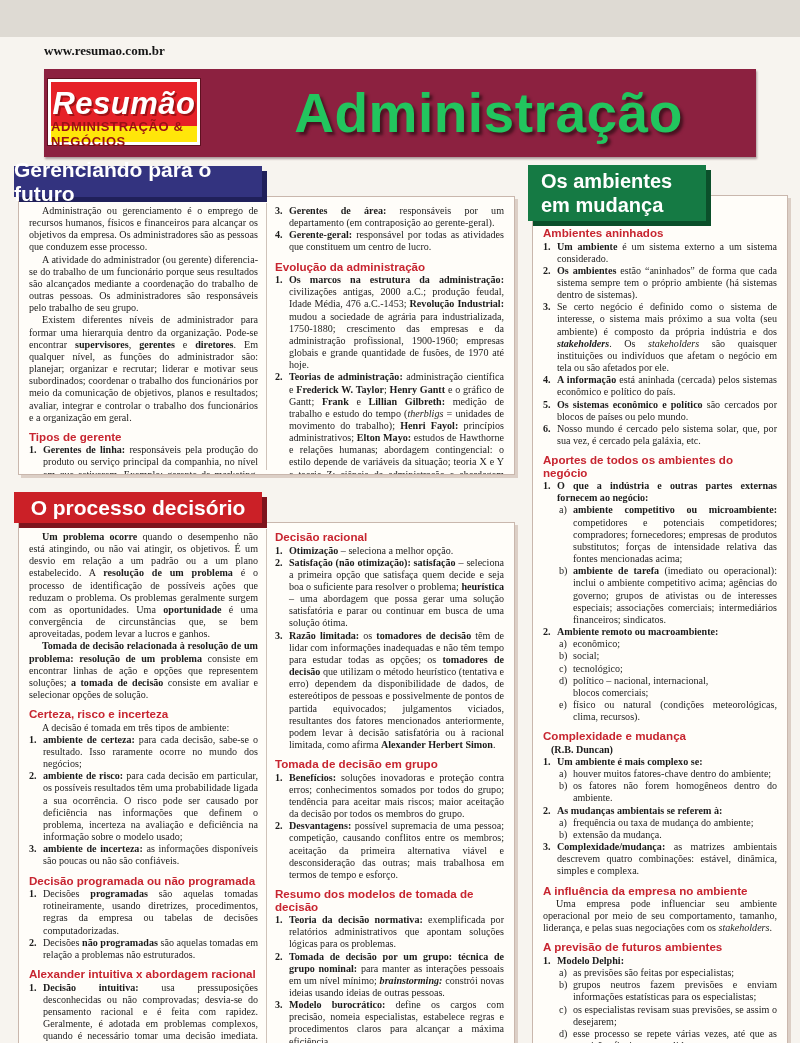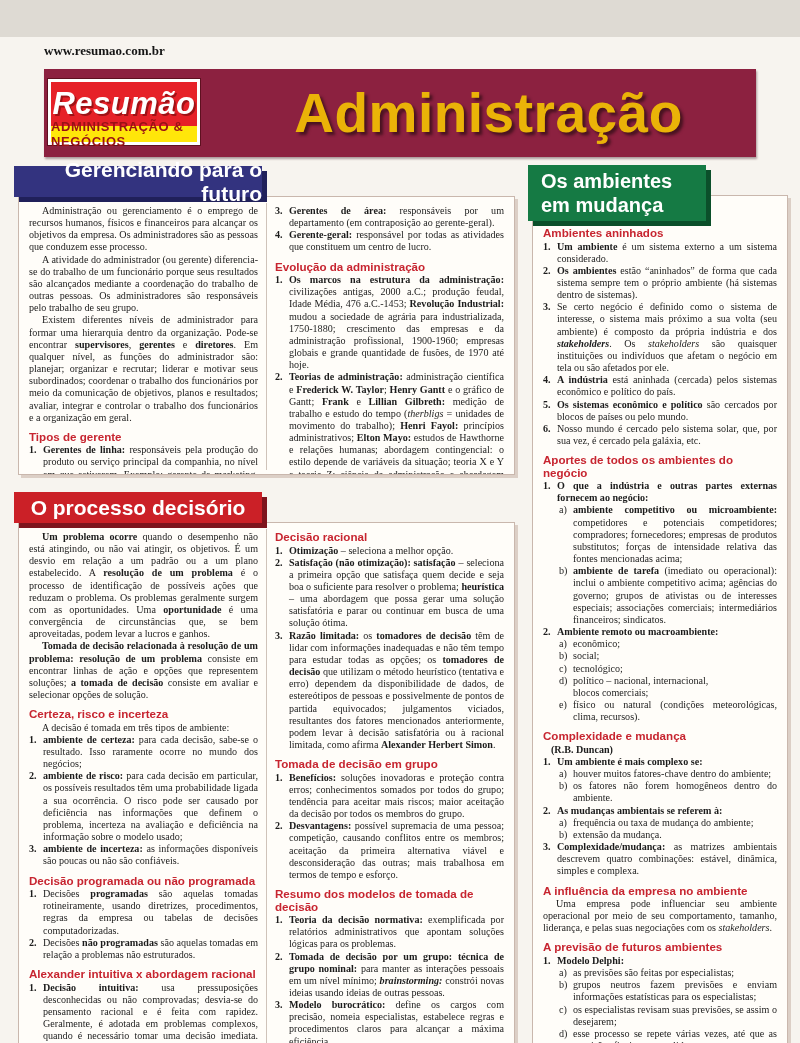--- a/index.html
+++ b/index.html
@@ -12,21 +12,21 @@
   .masthead{position:absolute;left:44px;top:32px;width:712px;height:88px;background:#8c2140;
             box-shadow:1px 2px 2px rgba(60,20,30,.4);}
   .logo{position:absolute;left:4px;top:10px;width:152px;height:66px;background:#e62128;
         border:3px solid #ffffff;box-shadow:0 0 0 1px #5e1020;display:flex;flex-direction:column;box-sizing:border-box;}
   .logo-name{flex:1;display:flex;align-items:center;justify-content:center;color:#fff;
              font-family:"Liberation Sans",sans-serif;font-weight:bold;font-style:italic;font-size:31px;
              text-shadow:2px 2px 0 rgba(70,0,0,.45);letter-spacing:.5px;}
   .logo-tag{height:16px;background:#ffe60a;color:#9a1115;font-family:"Liberation Sans",sans-serif;
             font-weight:bold;font-size:13px;letter-spacing:.6px;display:flex;align-items:center;justify-content:center;}
   .mast-title{position:absolute;left:185px;right:8px;top:0;height:100%;display:flex;align-items:center;justify-content:center;
-              color:#eab308;font-family:"Liberation Sans",sans-serif;font-weight:bold;font-size:55px;
+              color:#22c55e;font-family:"Liberation Sans",sans-serif;font-weight:bold;font-size:55px;
               text-shadow:3px 3px 3px rgba(35,10,15,.65);letter-spacing:.5px;}
 
   .banner{position:absolute;color:#fff;font-family:"Liberation Sans",sans-serif;font-weight:bold;
           display:flex;align-items:center;justify-content:center;white-space:pre-line;z-index:5;box-sizing:border-box;}
   .b1{left:14px;top:129px;width:248px;height:31px;font-size:21px;}
   .b2{left:14px;top:455px;width:248px;height:31px;font-size:21px;}
   .b3{left:528px;top:128px;width:178px;height:56px;font-size:20px;line-height:24px;justify-content:flex-start;padding-left:13px;}
 
   .box{position:absolute;background:#fffdf9;border:1px solid #c9b7ad;box-shadow:3px 3px 0 #dccfc6;
        box-sizing:border-box;overflow:hidden;}
@@ -61,21 +61,21 @@
   <div class="site-url">www.resumao.com.br</div>
 
   <div class="masthead">
     <div class="logo">
       <div class="logo-name">Resumão</div>
       <div class="logo-tag">ADMINISTRAÇÃO &amp; NEGÓCIOS</div>
     </div>
     <div class="mast-title">Administração</div>
   </div>
 
-  <div class="banner b1" style="background: rgb(51, 51, 127); box-shadow: rgb(32, 32, 90) 5px 5px 0px; text-align: right;">Gerenciando para o futuro</div>
+  <div class="banner b1" style="background: rgb(51, 51, 127); box-shadow: rgb(32, 32, 90) 5px 5px 0px;">Gerenciando para o futuro</div>
   <div class="box box1">
     <div class="col">
         <p class="para">Administração ou gerenciamento é o emprego de recursos humanos, físicos e financeiros para alcançar os objetivos da empresa. Os administradores são as pessoas que conduzem esse processo.</p>
         <p class="para">A atividade do administrador (ou gerente) diferencia-se do trabalho de um funcionário porque seus resultados são alcançados mediante a coordenação do trabalho de outras pessoas. Os administradores são responsáveis pelo trabalho de seu grupo.</p>
         <p class="para">Existem diferentes níveis de administrador para formar uma hierarquia dentro da organização. Pode-se encontrar <b>supervisores</b>, <b>gerentes</b> e <b>diretores</b>. Em qualquer nível, as funções do administrador são: planejar; organizar e recrutar; liderar e motivar seus subordinados; coordenar o trabalho dos funcionários por meio da comunicação de objetivos, planos e resultados; avaliar, integrar e controlar o trabalho dos funcionários e a organização em geral.</p>
         <div class="subhead">Tipos de gerente</div>
         <div class="ol">
           <div class="li">
             <span class="num">1.</span>
             <div class="ibody">
@@ -256,21 +256,21 @@
           </div>
           <div class="li">
             <span class="num">3.</span>
             <div class="ibody">
               <div class="itext">Se certo negócio é definido como o sistema de interesse, o sistema mais próximo a sua volta (seu ambiente) é composto da própria indústria e dos <b><i>stakeholders</i></b>. Os <i>stakeholders</i> são quaisquer instituições ou indivíduos que afetam o negócio em tela ou são afetados por ele.</div>
             </div>
           </div>
           <div class="li">
             <span class="num">4.</span>
             <div class="ibody">
-              <div class="itext"><b>A indústria</b> está aninhada (cercada) pelos sistemas econômico e político do país.</div>
+              <div class="itext"><b>A informação</b> está aninhada (cercada) pelos sistemas econômico e político do país.</div>
             </div>
           </div>
           <div class="li">
             <span class="num">5.</span>
             <div class="ibody">
               <div class="itext"><b>Os sistemas econômico e político</b> são cercados por blocos de países ou pelo mundo.</div>
             </div>
           </div>
           <div class="li">
             <span class="num">6.</span>

